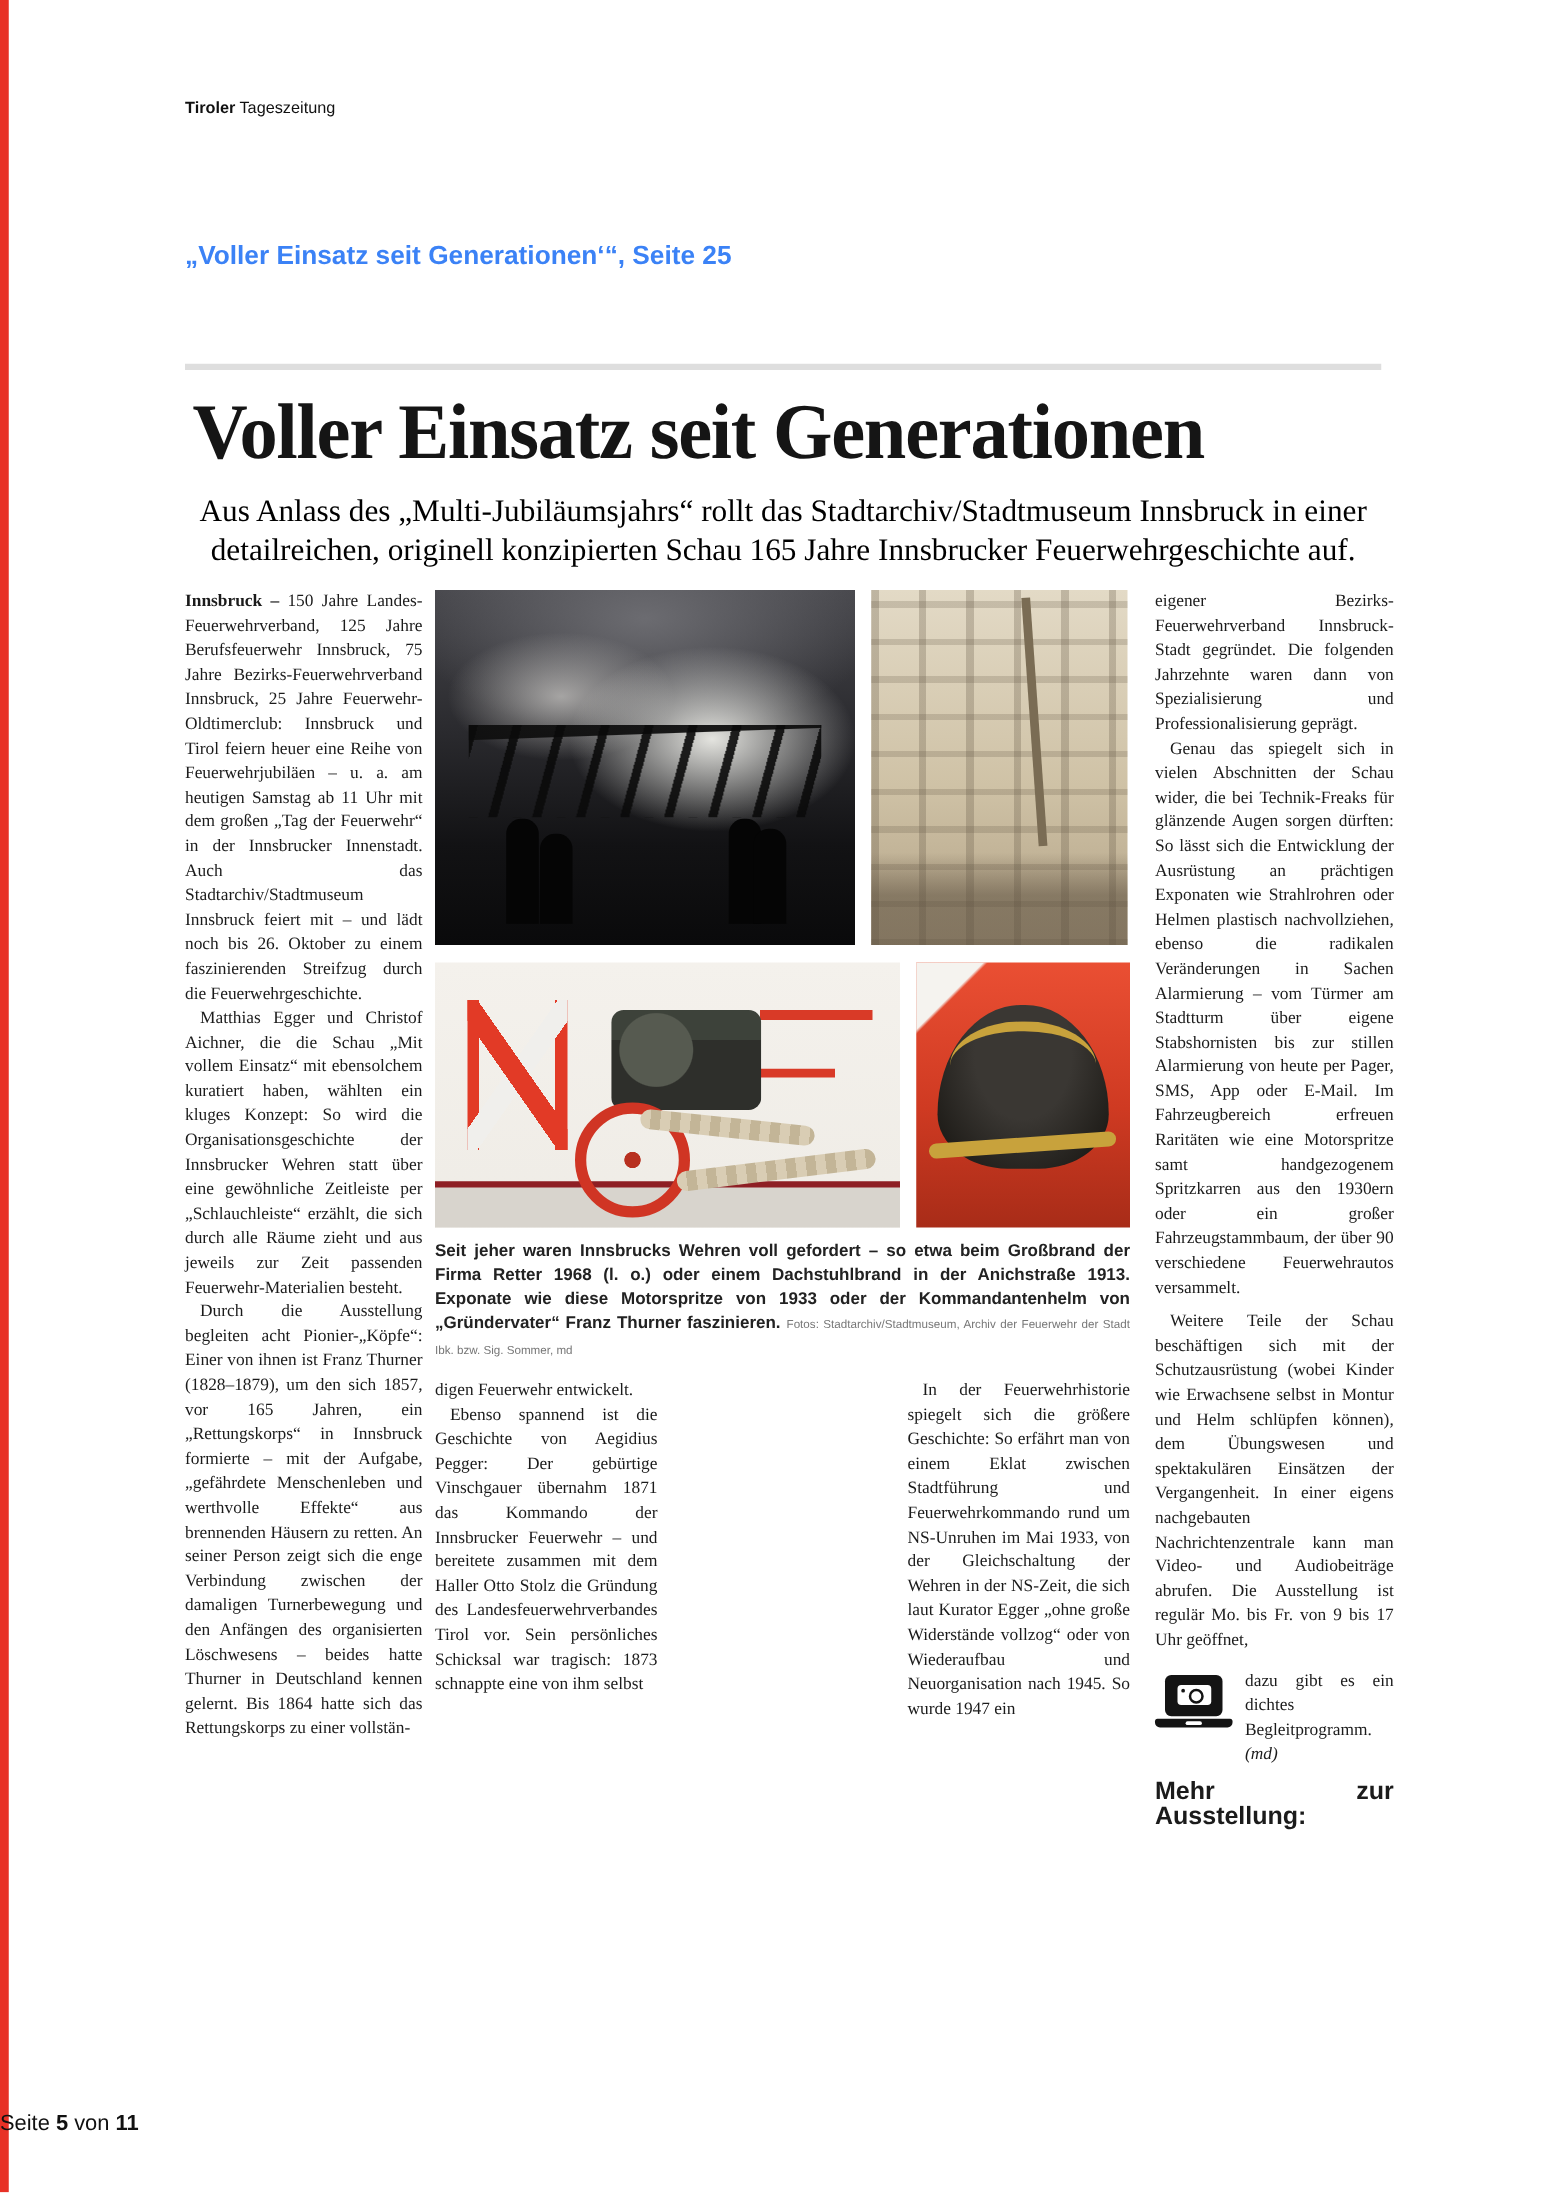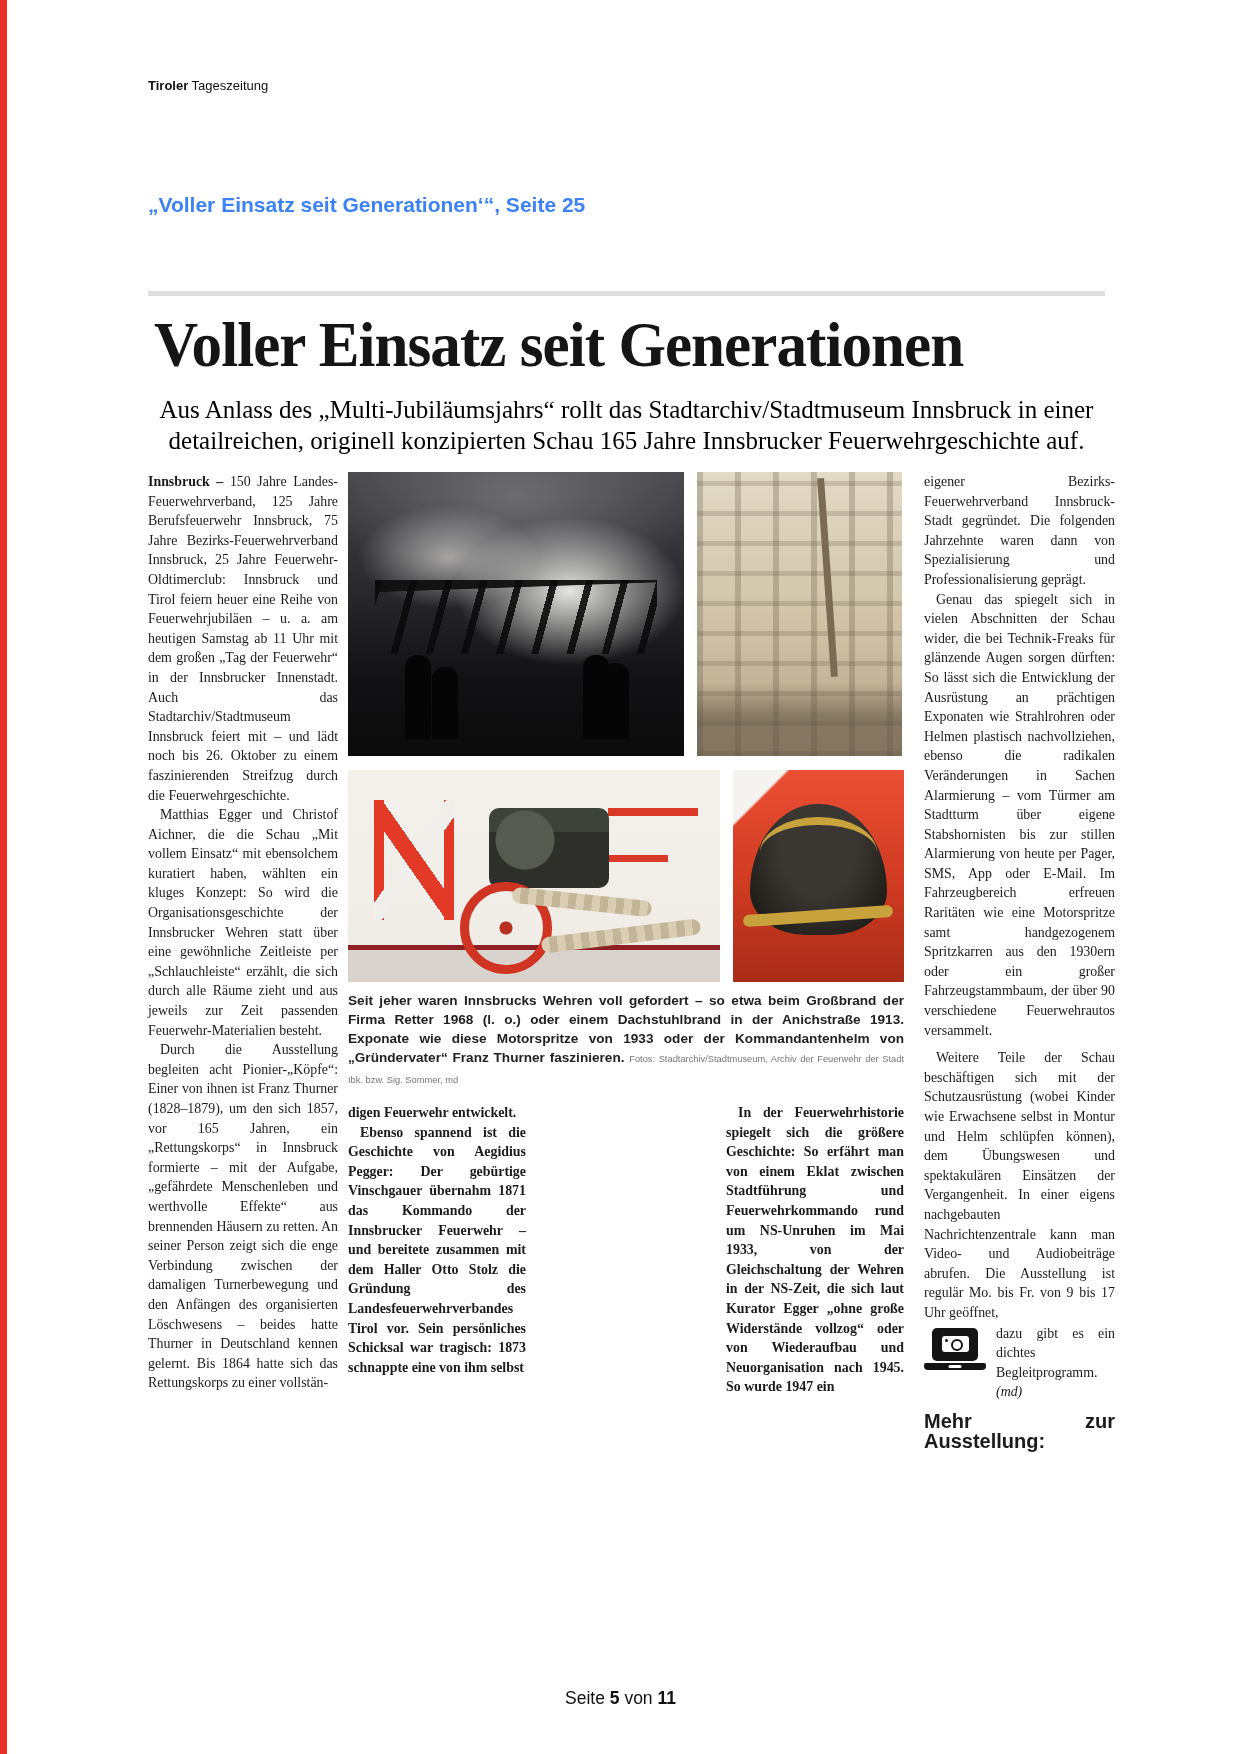--- a/index.html
+++ b/index.html
@@ -74,43 +74,43 @@
      border-radius:50% 50% 42% 42%/68% 68% 34% 34%;}
   .crest{position:absolute;left:16%;top:22%;width:68%;height:30%;
      border-top:8px solid #c8a23c;border-radius:50%;}
   .brim{position:absolute;left:6%;top:66%;width:88%;height:12px;background:#c8a23c;
      border-radius:8px;transform:rotate(-4deg);}
 
   .caption{margin-top:9px;font-family:"Liberation Sans",sans-serif;font-size:13.6px;
            line-height:19px;font-weight:700;color:#222;text-align:justify;}
   .caption .credits{font-size:9.3px;font-weight:400;color:#777;letter-spacing:0;}
 
-  .mid-cols{display:flex;gap:11px;margin-top:13px;font-weight:bold;}
+  .mid-cols{display:flex;gap:11px;margin-top:13px;}
   .mid-col{flex:1;}
 
-  .icon-row{display:flex;gap:10px;margin-top:1px;align-items:flex-start;justify-content:flex-end;}
+  .icon-row{display:flex;gap:10px;margin-top:13px;align-items:flex-start;justify-content:flex-end;}
   .icon-text{flex:1;font-size:13.9px;line-height:19.6px;text-align:justify;}
   .icon-text i{font-style:italic;}
   .laptop-icon{flex:0 0 62px;padding-top:4px;}
   .lap-screen{width:46px;height:33px;background:#141414;border-radius:5px;margin:0 auto;
               display:flex;align-items:center;justify-content:center;}
   .cam{width:27px;height:16px;background:#fff;border-radius:3px;position:relative;}
   .cam::before{content:"";position:absolute;left:9px;top:2.5px;width:8px;height:8px;
                border:2.5px solid #141414;border-radius:50%;background:#fff;}
   .cam::after{content:"";position:absolute;left:3px;top:3px;width:3px;height:3px;background:#141414;border-radius:50%;}
   .lap-base{width:62px;height:7px;background:#141414;border-radius:2px 2px 4px 4px;margin-top:2px;position:relative;}
   .lap-base::before{content:"";position:absolute;left:50%;top:2px;transform:translateX(-50%);
                width:13px;height:3px;background:#fff;border-radius:2px;}
 
   .more{margin-top:10px;font-family:"Liberation Sans",sans-serif;color:#1b1b1b;}
   .more .more-title{font-size:20px;font-weight:700;margin:0 0 3px 0;}
   .more .more-text{font-size:13.2px;line-height:18px;margin:0;}
   .more b{font-weight:700;}
 
-  .page-footer{position:absolute;left:0;top:1688px;width:1241px;text-align:center;
+  .page-footer{position:absolute;left:0;top:1688px;width:1241px;text-align:left;
      font-family:"Liberation Sans",sans-serif;font-size:17.5px;color:#111;}
   .page-footer b{font-weight:700;}
 </style>
 </head>
 <body>
 
 <div class="page">
   <div class="red-bar"></div>
 
   <div class="content">

